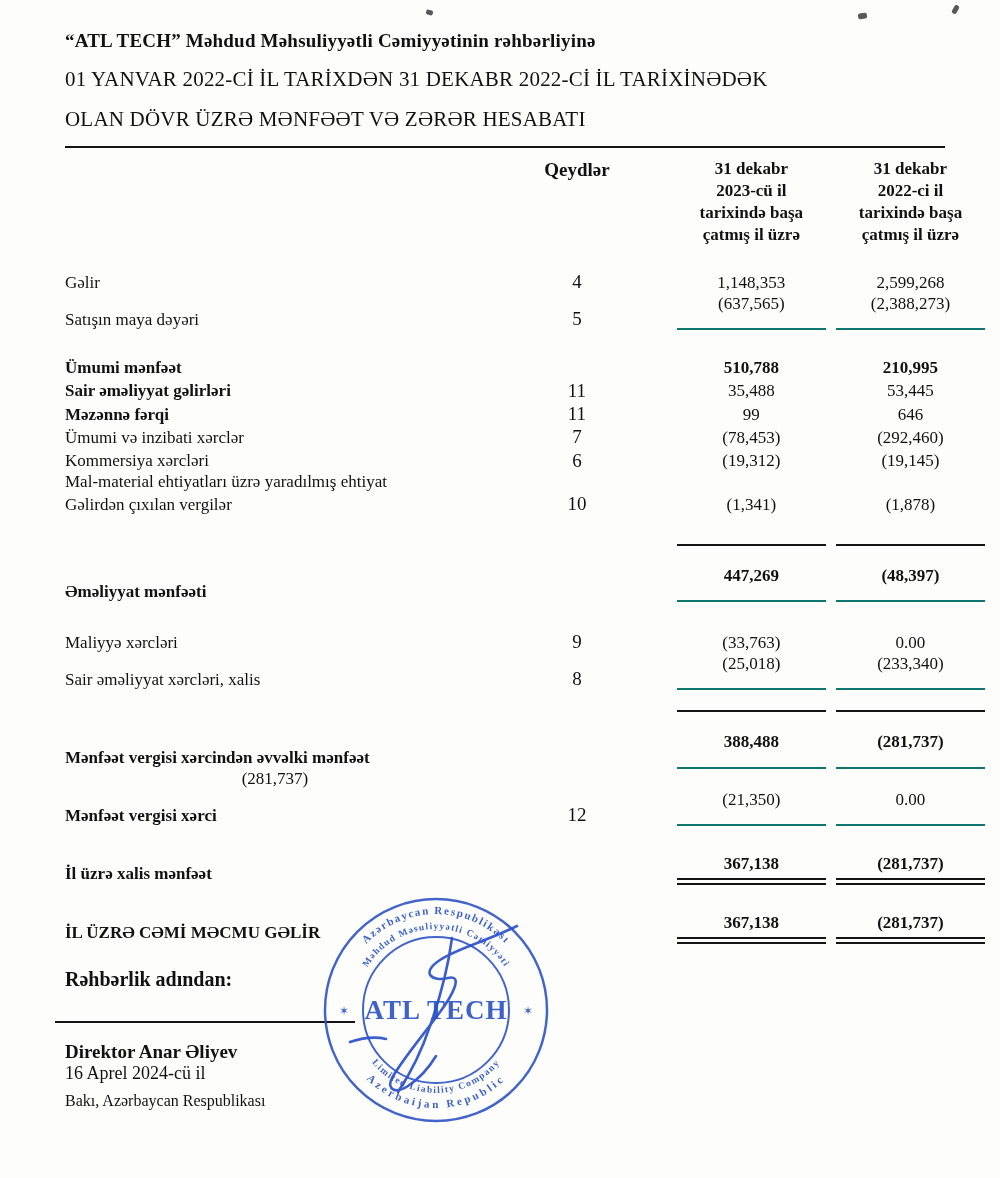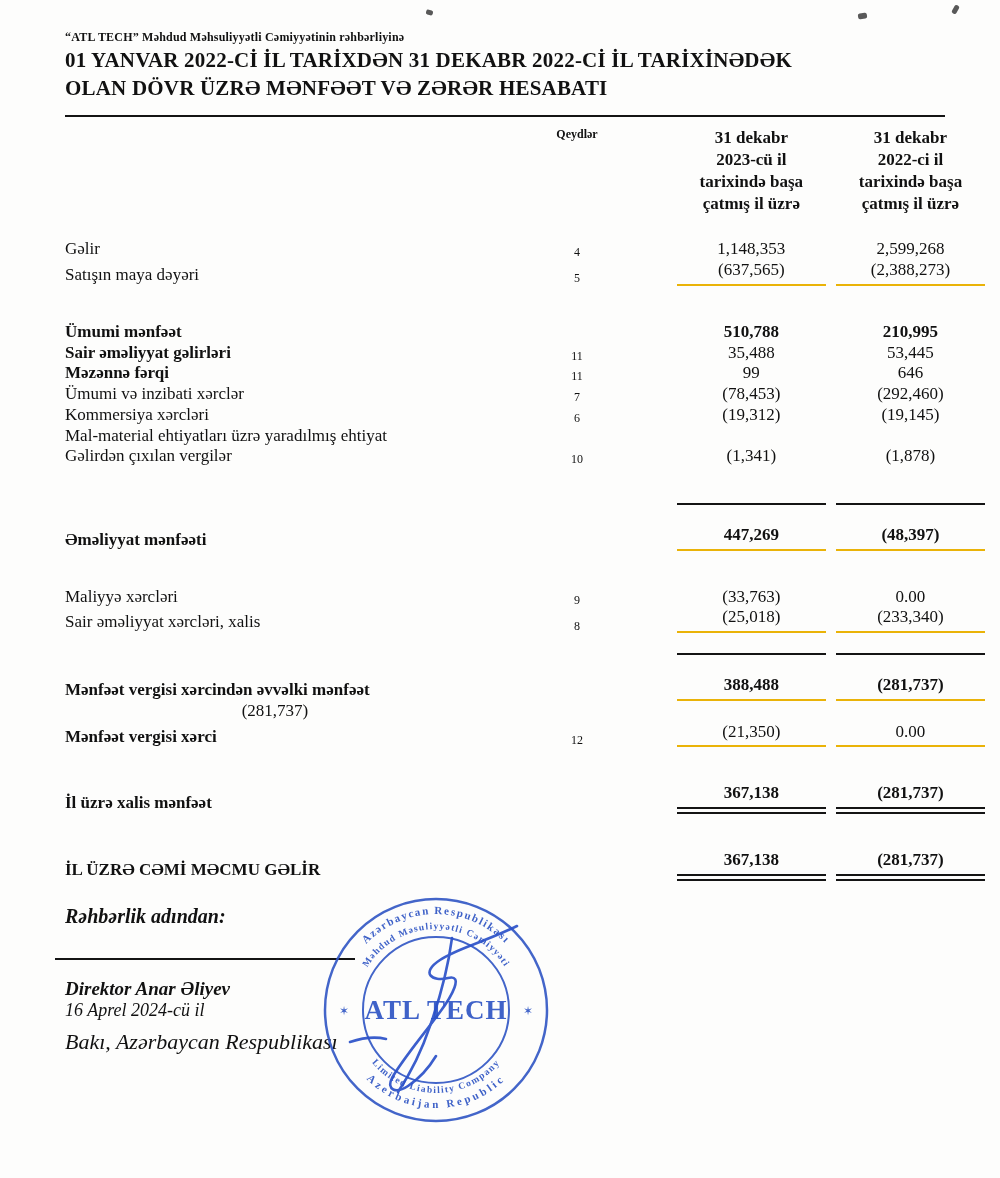--- a/index.html
+++ b/index.html
@@ -4,49 +4,49 @@
 <style>
   * { margin:0; padding:0; box-sizing:border-box; }
   html,body { background:#ffffff; }
   .page {
     position:relative; width:1000px; height:1178px; margin:0 auto;
     background:#fdfdfc; color:#111;
     font-family:"Liberation Serif", serif; overflow:hidden;
   }
   .content { padding:30px 15px 0 65px; }
 
-  .title-line1 { font-size:12px; font-weight:bold; letter-spacing:.2px; }
-  .title-line2, .title-line3 { font-size:21px; font-weight:bold; margin-top:3px; letter-spacing:.2px; }
+  .title-line1 { font-size:19px; font-weight:bold; letter-spacing:.2px; }
+  .title-line2, .title-line3 { font-size:21px; font-weight:normal; margin-top:15px; letter-spacing:.2px; }
   .title-rule { width:880px; border-bottom:2.5px solid #141414; margin-top:14px; }
 
   .t-row { display:flex; align-items:flex-end; font-size:17px; line-height:1.22; }
   .c-label { width:480px; }
-  .c-note  { width:70px; text-align:center; font-size:12px; }
+  .c-note  { width:70px; text-align:center; font-size:19px; }
   .c-v1 { width:150px; margin-left:65px; text-align:center; }
   .c-v2 { width:150px; margin-left:10px; text-align:center; }
   .b { font-weight:bold; }
 
   .header-row { align-items:flex-start; margin-top:10px; }
   .header-row .hdr { font-weight:bold; line-height:1.3; font-size:17px; }
   .t-body { margin-top:24px; }
   .t-body .t-row { }
   .t-body .t-row.gap-md { margin-top:20px; }
-  .t-body .t-row.gap-lg { margin-top:36px; }
-
-  .u  { border-bottom:2px solid #eab308; padding-bottom:3px; }
+  .t-body .t-row.gap-lg { margin-top:28px; }
+
+  .u  { border-bottom:2px solid #0f766e; padding-bottom:14px; }
   .uu { border-bottom:2px solid #141414; padding-bottom:3px; }
   .uu::after { content:""; display:block; height:3px; border-bottom:2px solid #141414; }
   .rule-line { height:0; border-bottom:2px solid #141414; }
 
-  .footer { margin-top:24px;font-style:italic; }
+  .footer { margin-top:24px; }
   .f-heading  { font-size:20px; font-weight:bold; }
   .f-rule { width:300px; border-bottom:2px solid #141414; margin:30px 0 0 -10px; }
   .f-director { font-size:19px; font-weight:bold; margin-top:18px; }
   .f-date { font-size:18px; }
-  .f-city { font-size:22px; margin-top:8px; }
+  .f-city { font-size:16px; margin-top:8px; }
 
   .stamp-svg { position:absolute; left:300px; top:884px; pointer-events:none; }
   .stamp-arc1 { font-size:11px; font-weight:bold; letter-spacing:1.6px; }
   .stamp-arc2 { font-size:9.5px; font-weight:bold; letter-spacing:1.2px; }
   .stamp-arc3 { font-size:9.5px; font-weight:bold; letter-spacing:1.4px; }
   .stamp-arc4 { font-size:11px; font-weight:bold; letter-spacing:3px; }
   .stamp-center-text { font-size:27px; font-weight:bold; letter-spacing:1px; }
   .stamp-star { font-size:12px; }
 
   .speck { position:absolute; background:#3c3c3c; border-radius:2px; opacity:.85; }

